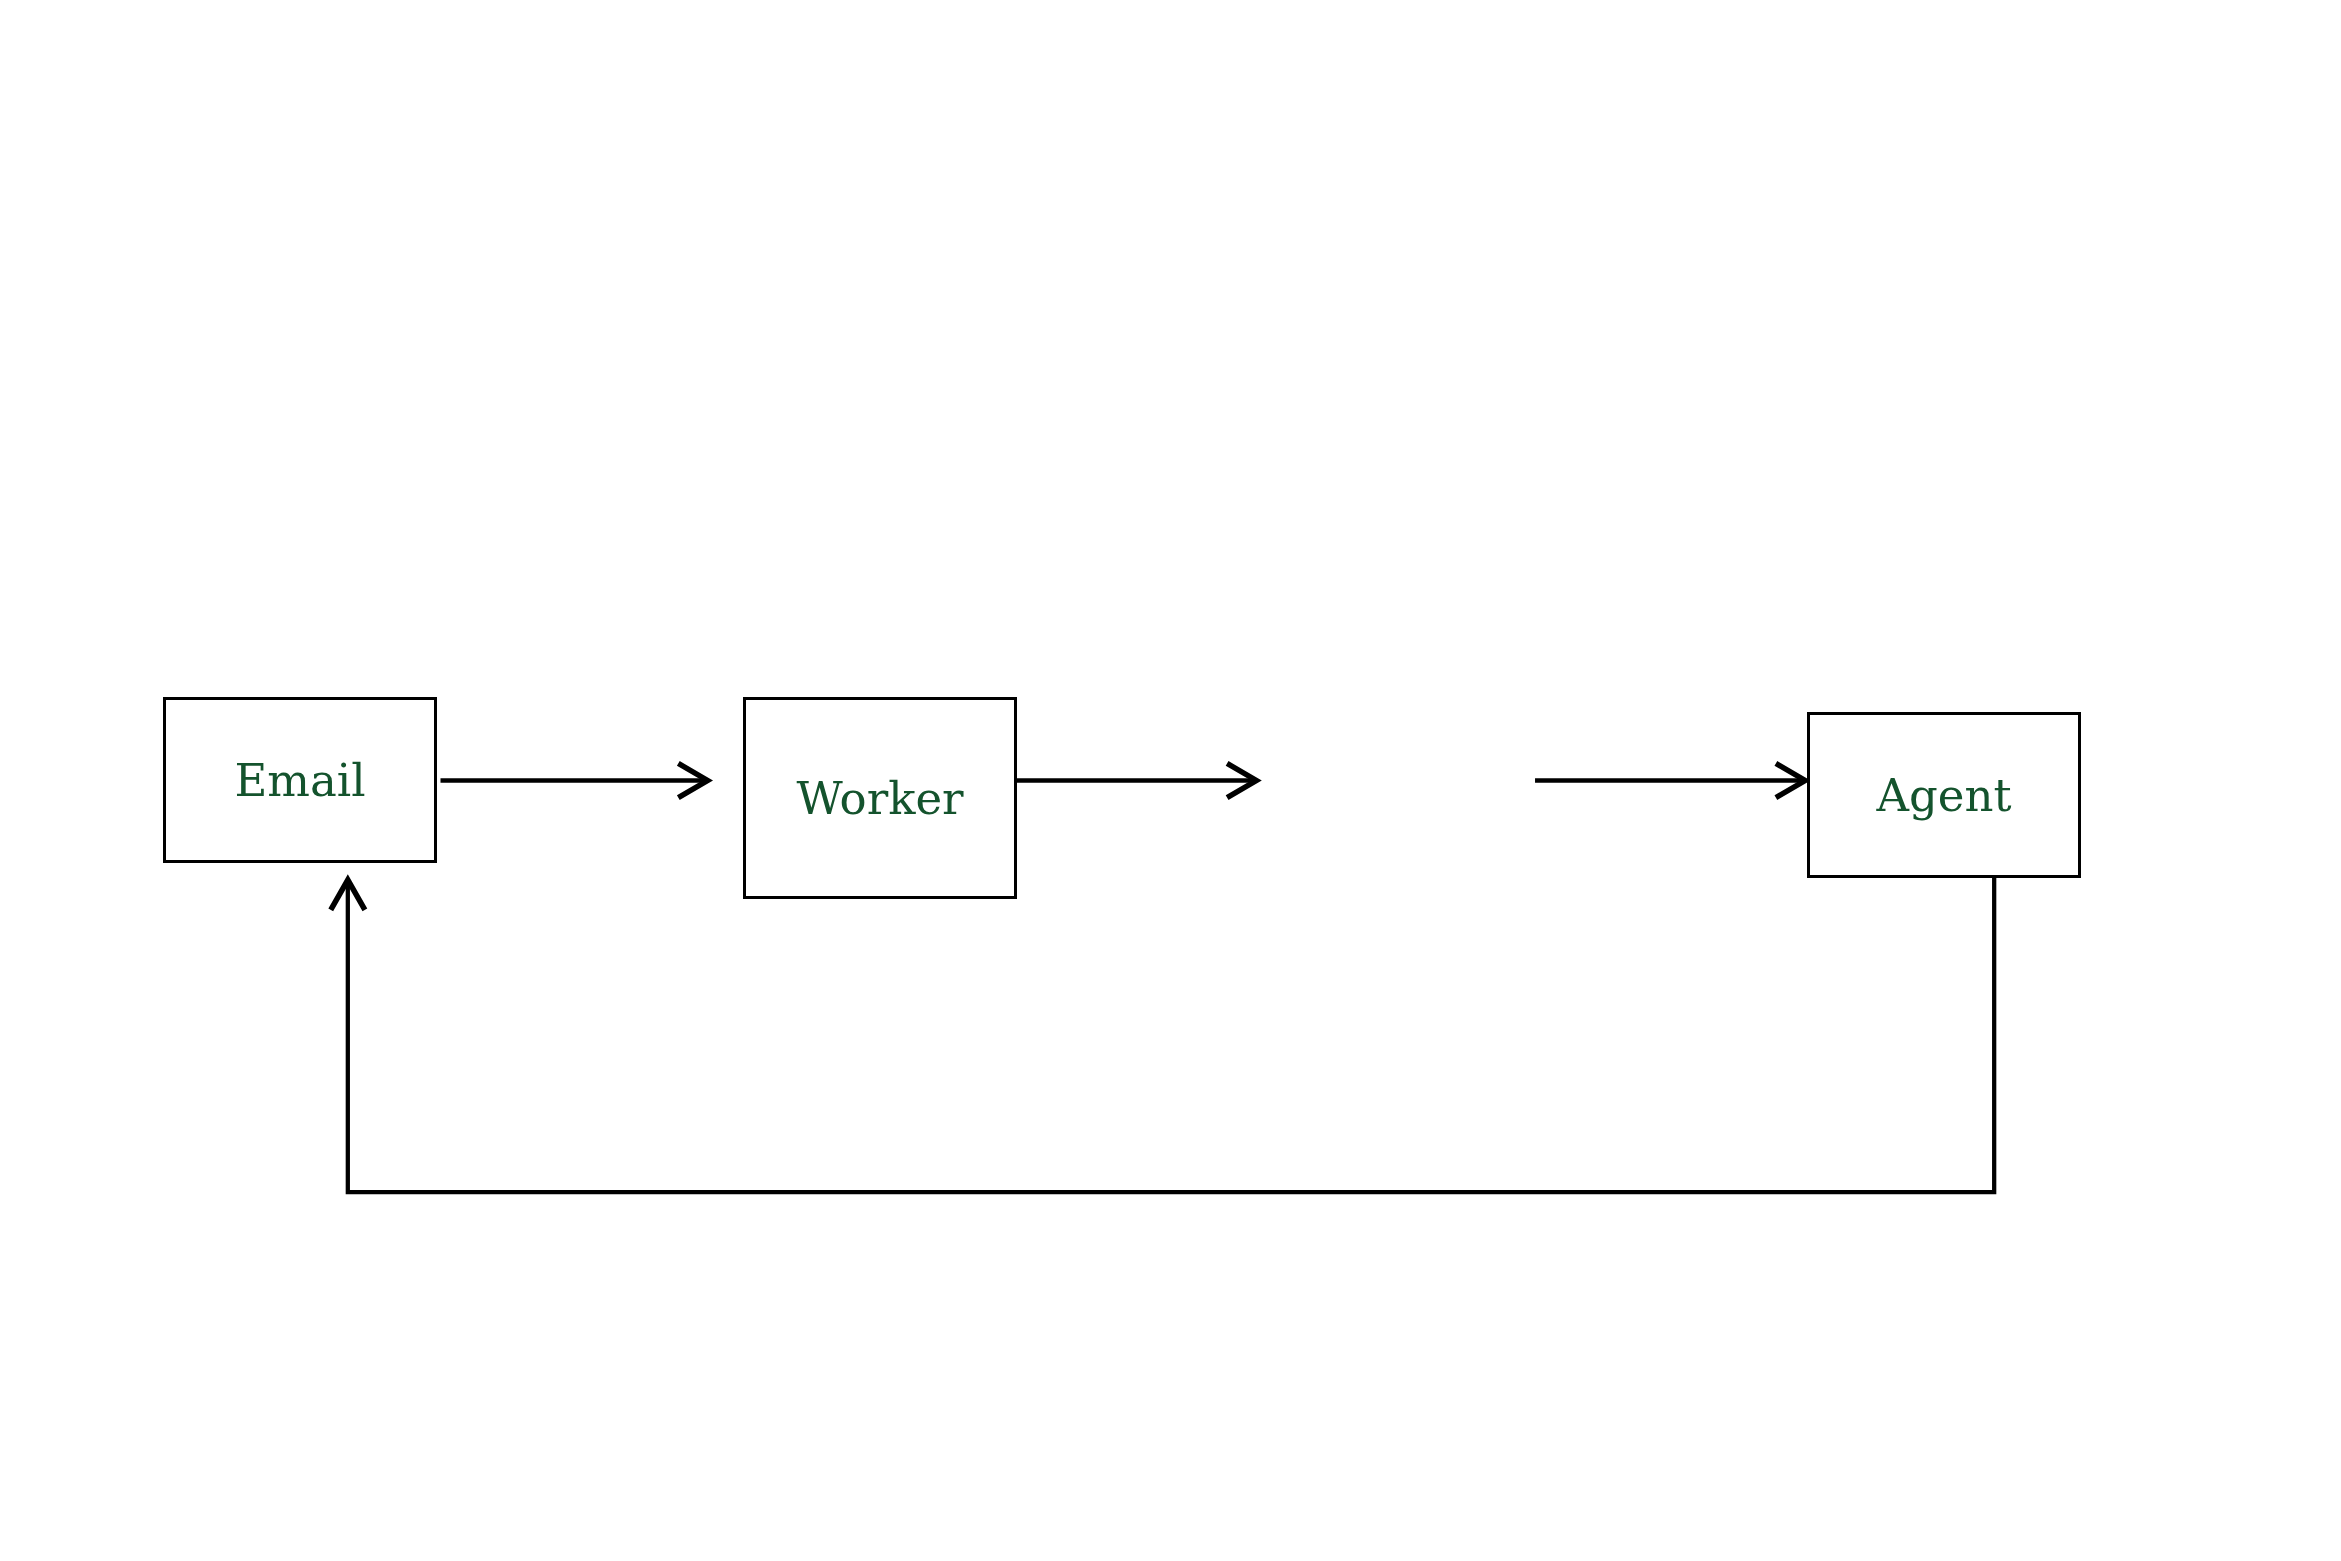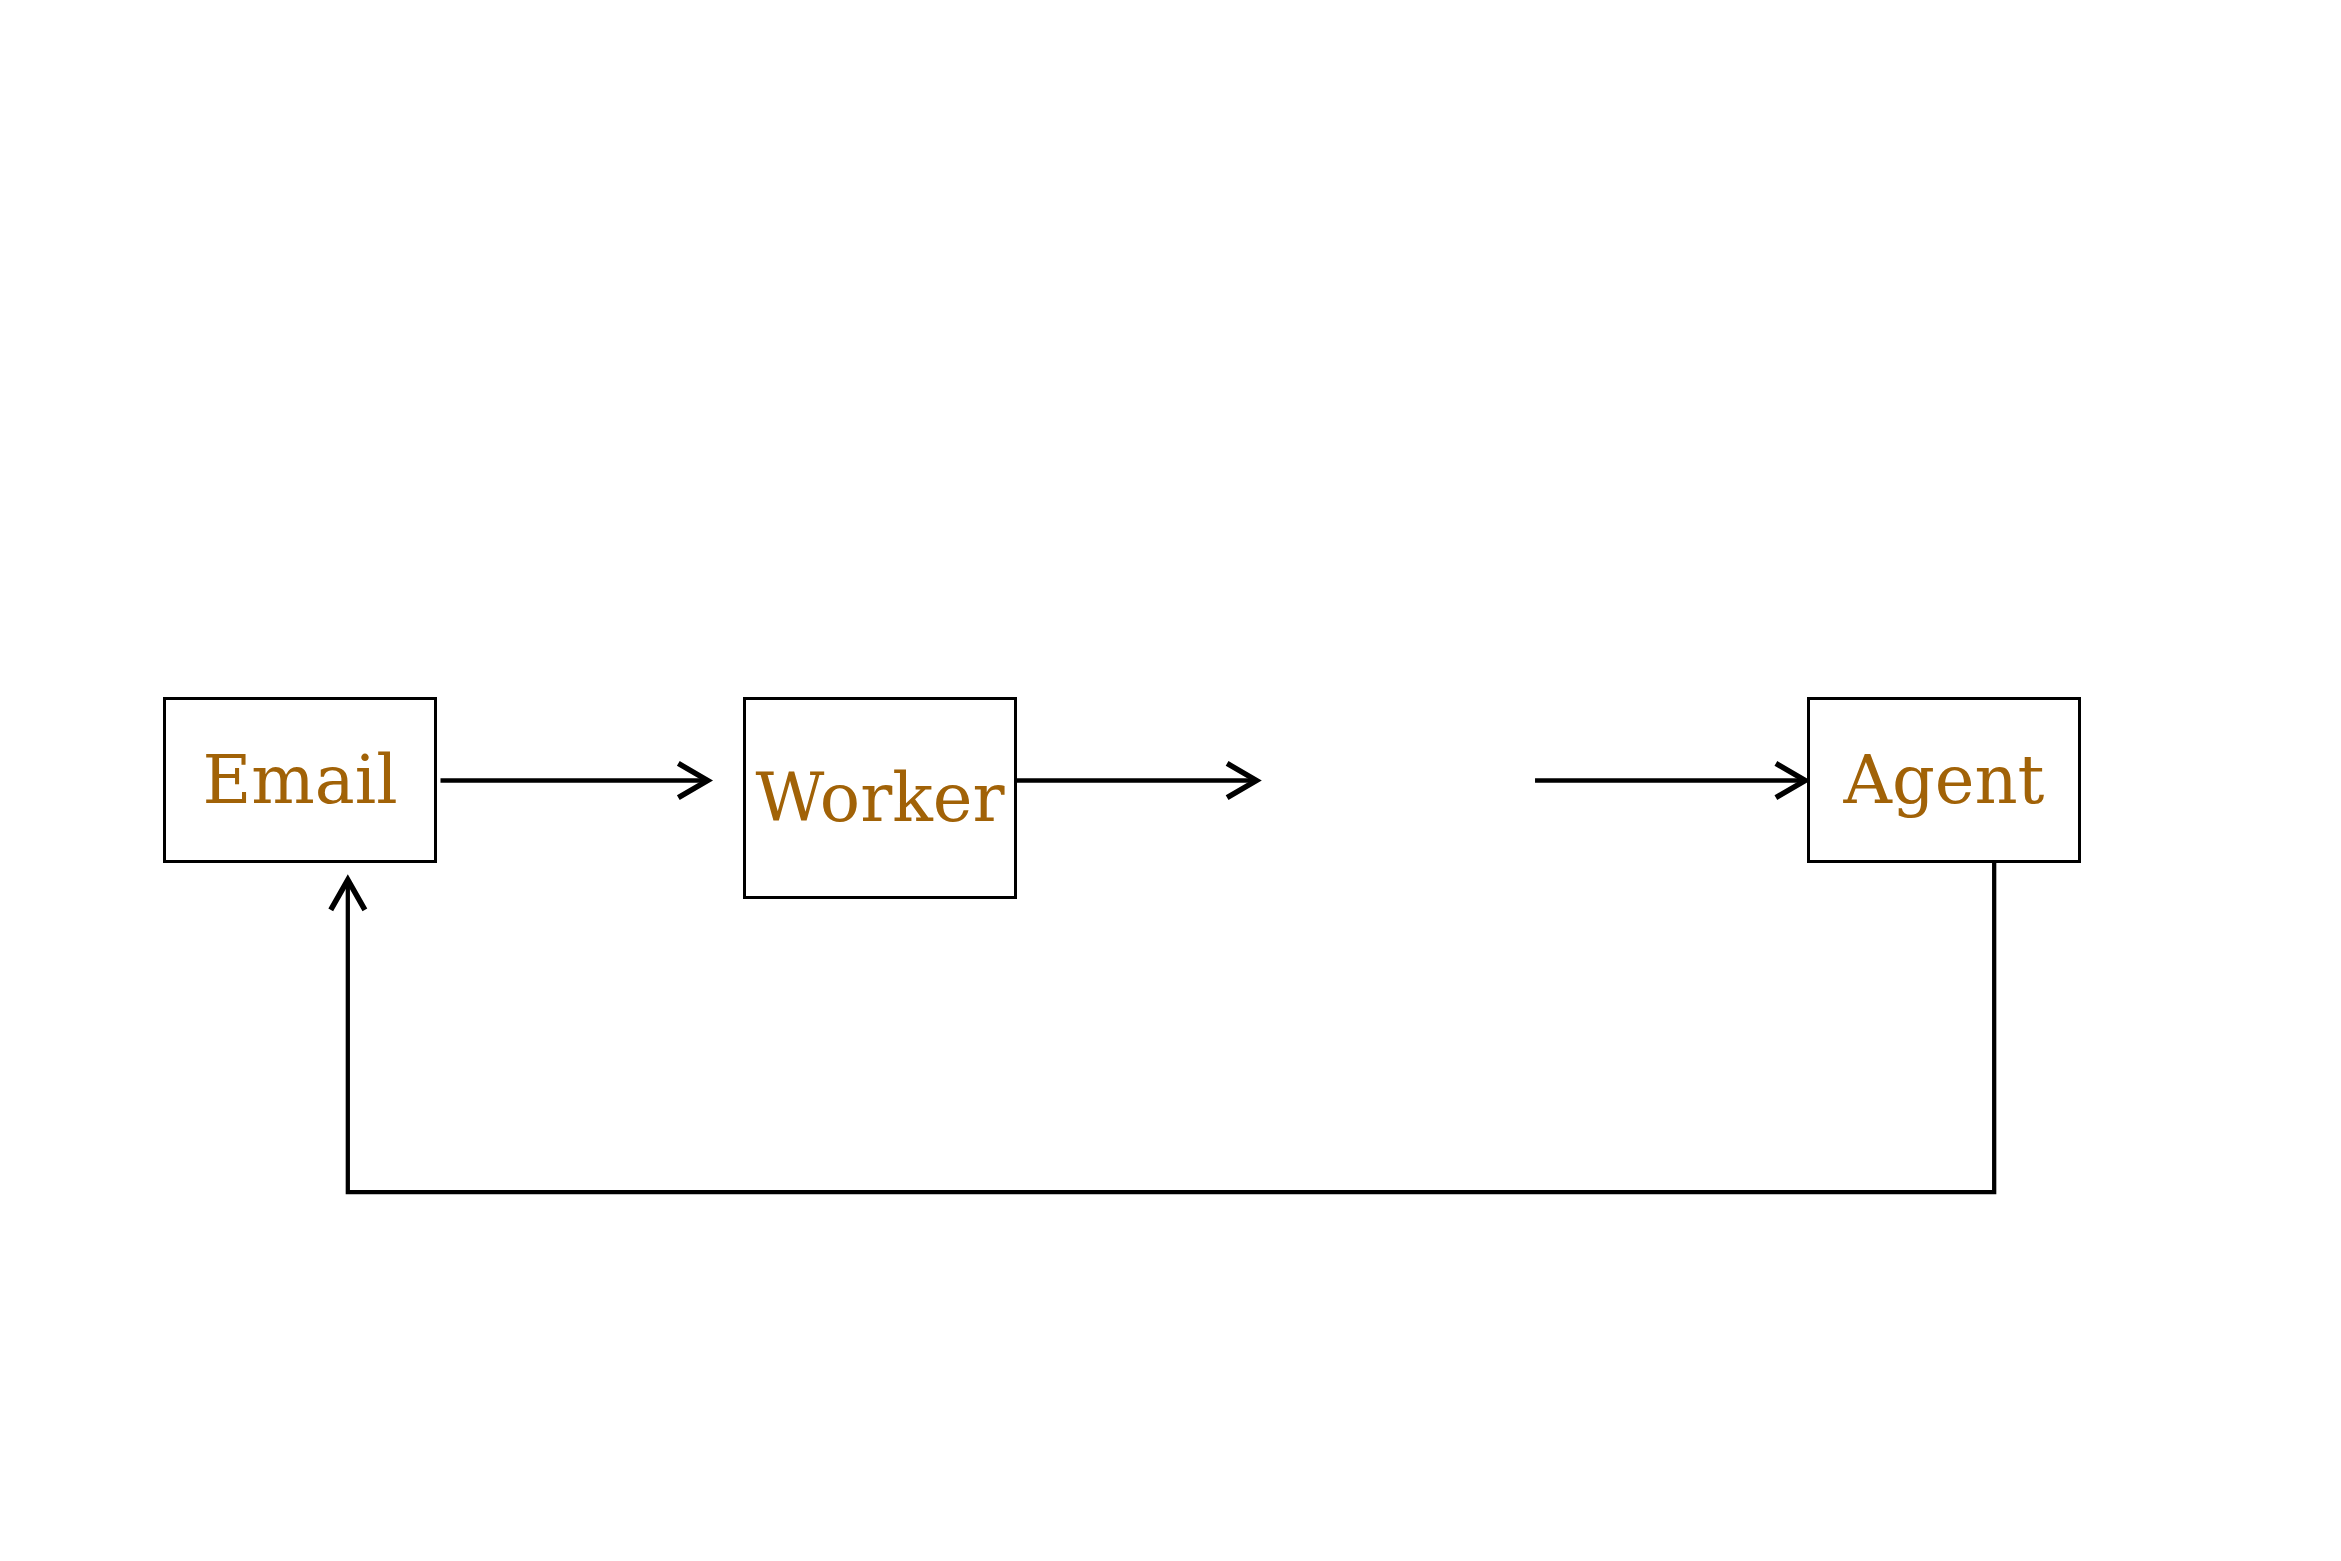--- a/index.html
+++ b/index.html
@@ -19,23 +19,23 @@
     position: absolute;
     box-sizing: border-box;
     background: #ffffff;
     border: 3.7px solid #000000;
     display: flex;
     align-items: center;
     justify-content: center;
   }
   .node-label {
     font-family: "DejaVu Serif", "Liberation Serif", serif;
-    font-size: 67px;
+    font-size: 45px;
     line-height: 1;
-    color: #a16207;
+    color: #14532d;
     white-space: nowrap;
     letter-spacing: 0px;
   }
   #edge-layer {
     position: absolute;
     left: 0;
     top: 0;
     width: 2342px;
     height: 1561px;
     pointer-events: none;
@@ -85,18 +85,18 @@
 
   <div class="node" style="left:163px; top:697px; width:274px; height:166px;">
     <span class="node-label">Email</span>
   </div>
 
   <div class="node" style="left:743px; top:697px; width:274px; height:202px;">
     <span class="node-label">Worker</span>
   </div>
 
 
-  <div class="node" style="left:1807px; top:697px; width:274px; height:166px;">
+  <div class="node" style="left:1807px; top:712px; width:274px; height:166px;">
     <span class="node-label">Agent</span>
   </div>
 
 </div>
 
 
 </body></html>

